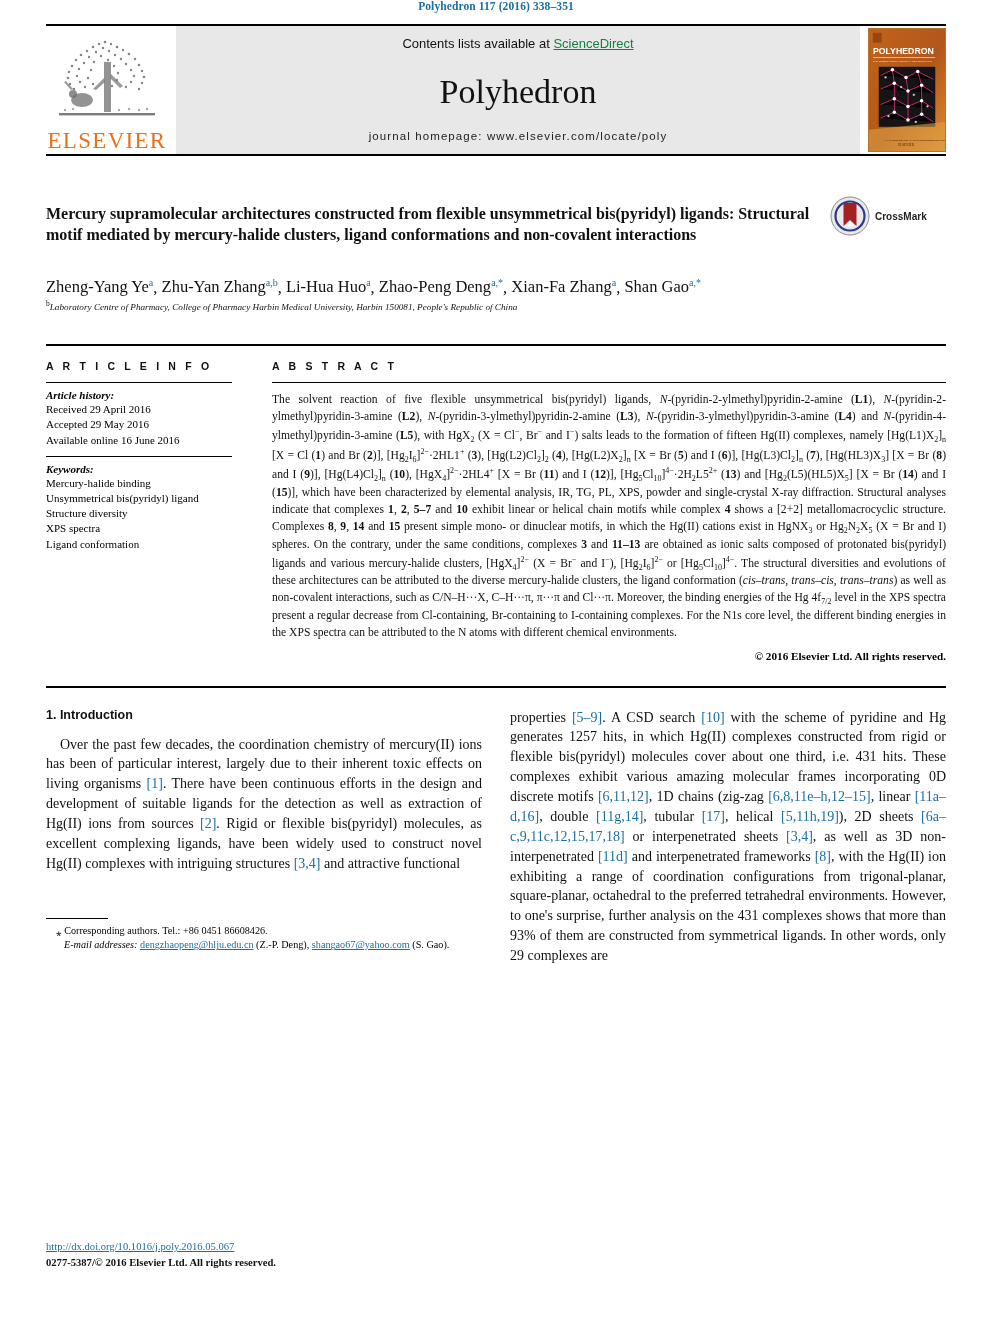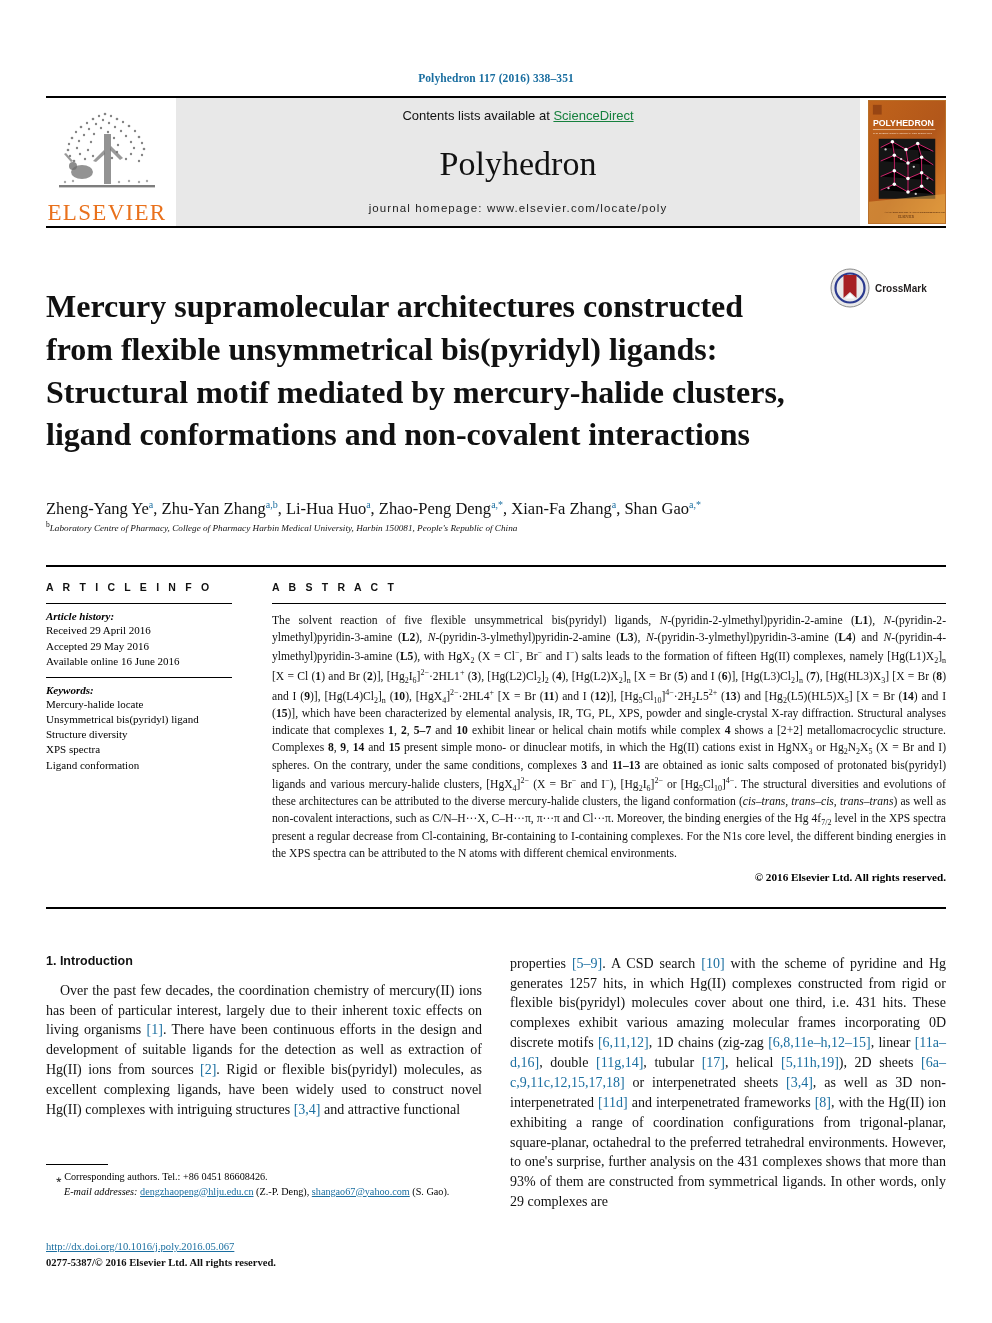--- a/index.html
+++ b/index.html
@@ -20,21 +20,20 @@
     position: relative;
   }
 
   
   .running-head {
     text-align: center;
     color: #1a6ea0;
     font-size: 11.5px;
     font-weight: bold;
     font-family: "Liberation Serif", serif;
-    padding-top: 72px;
     letter-spacing: .1px;
   }
 
   
   .masthead {
     margin-top: 12px;
     border-top: 2px solid #000;
     display: flex;
     align-items: stretch;
     height: 130px;
@@ -105,21 +104,21 @@
 
   
   .title-block {
     margin-top: 36px;
     display: flex;
     align-items: flex-start;
   }
   .title-text {
     flex: 1 1 auto;
     font-family: "Liberation Serif", serif;
-    font-size: 32px;
+    font-size: 16px;
     line-height: 1.33;
     color: #111;
     padding-right: 20px;
   }
   .crossmark {
     flex: 0 0 116px;
     display: flex;
     align-items: center;
     gap: 5px;
     padding-top: 4px;
@@ -208,21 +207,20 @@
   .body-wrap {
     margin-top: 24px;
     border-top: 2px solid #000;
     padding-top: 20px;
     display: flex;
     gap: 28px;
   }
   .col {
     flex: 1 1 0;
     position: relative;
-    margin-top: 25px;
   }
   h2.section-title {
     font-family: "Liberation Sans", sans-serif;
     font-size: 12.5px;
     font-weight: bold;
     margin: 0 0 13px 0;
     color: #111;
   }
   p.para {
     margin: 0;
@@ -447,21 +445,21 @@
       <div class="rule-thin"></div>
       <div class="info-group">
         <span class="lbl">Article history:</span>
         <span class="ln">Received 29 April 2016</span>
         <span class="ln">Accepted 29 May 2016</span>
         <span class="ln">Available online 16 June 2016</span>
       </div>
       <div class="rule-thin"></div>
       <div class="info-group">
         <span class="lbl">Keywords:</span>
-        <span class="ln">Mercury-halide locate</span>
+        <span class="ln">Mercury-halide binding</span>
         <span class="ln">Unsymmetrical bis(pyridyl) ligand</span>
         <span class="ln">Structure diversity</span>
         <span class="ln">XPS spectra</span>
         <span class="ln">Ligand conformation</span>
       </div>
     </div>
 
     <div class="abstract">
       <div class="sect-head">A B S T R A C T</div>
       <div class="rule-thin"></div>

